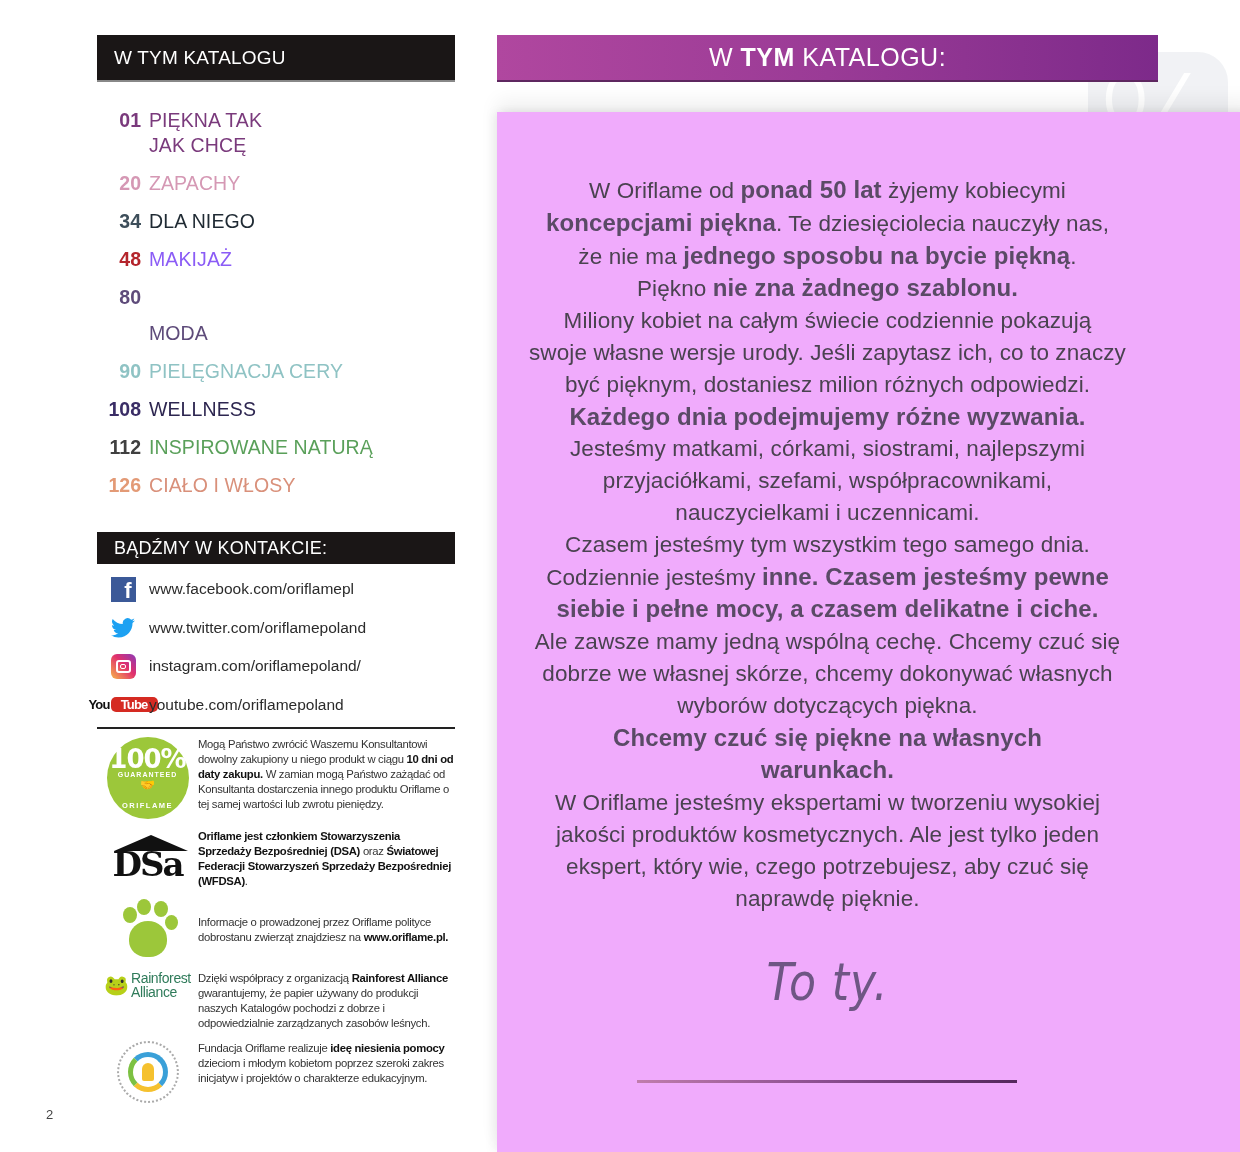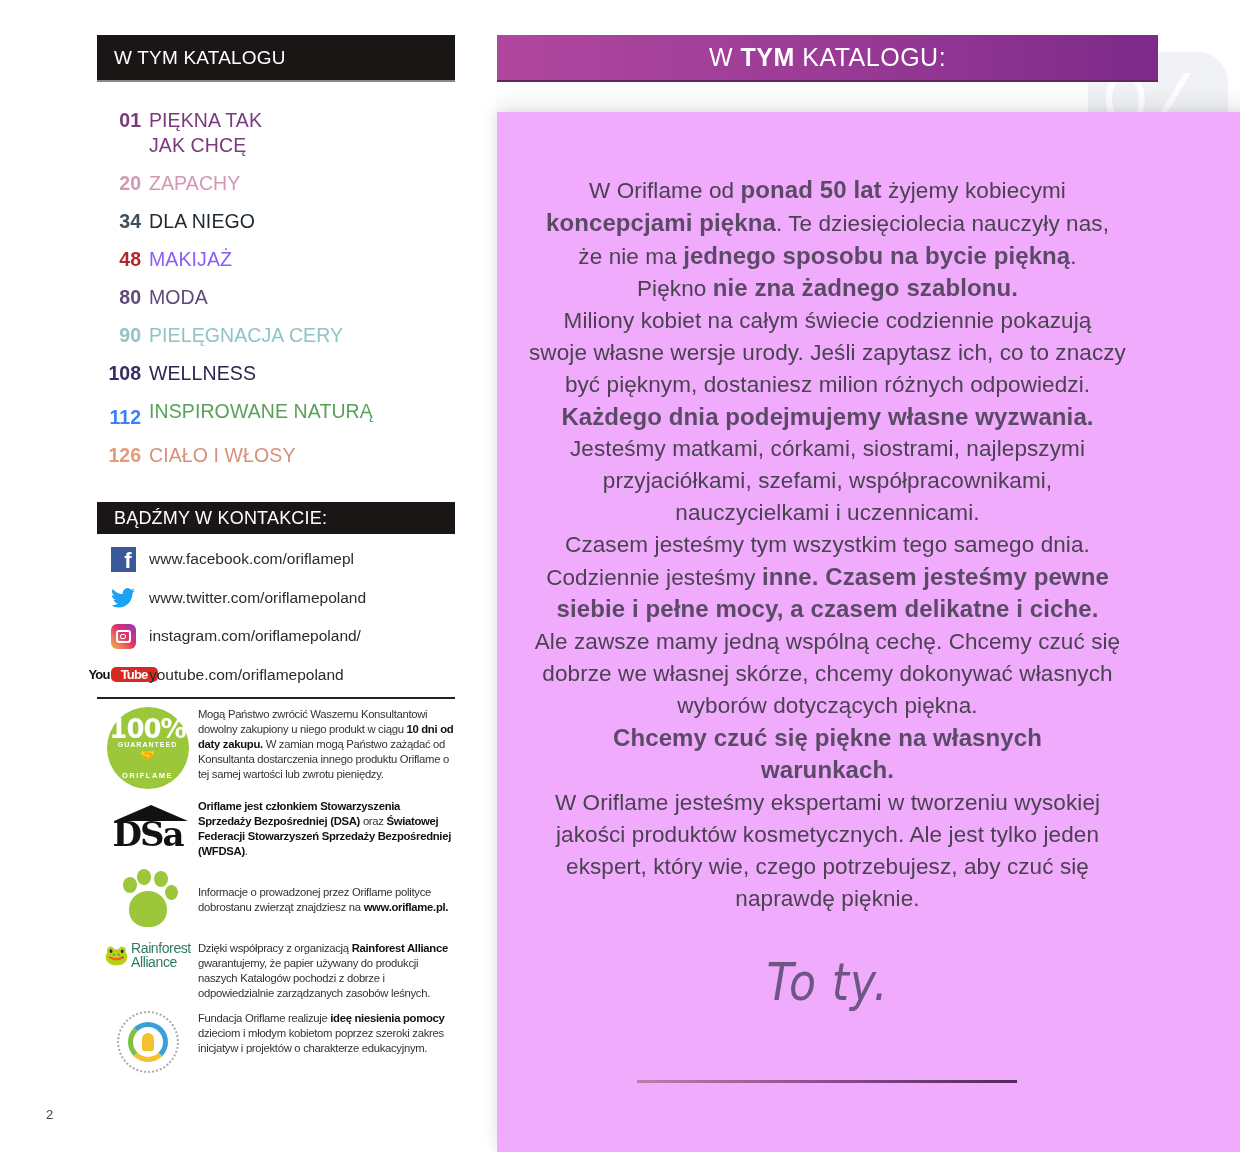--- a/index.html
+++ b/index.html
@@ -97,32 +97,32 @@
       <div class="toc-item">
         <span class="toc-num" style="color: rgb(61, 78, 90);">34</span>
         <span class="toc-label" style="color: rgb(31, 42, 51);"><span>DLA NIEGO</span></span>
       </div>
       <div class="toc-item">
         <span class="toc-num" style="color: rgb(180, 37, 44);">48</span>
         <span class="toc-label" style="color: #8b5cf6;"><span>MAKIJAŻ</span></span>
       </div>
       <div class="toc-item">
         <span class="toc-num" style="color: rgb(94, 75, 122);">80</span>
-        <span class="toc-label" style="color: rgb(94, 75, 122);"><span>MODA</span></span>
+        <span class="toc-label" style="color: rgb(94, 75, 122); margin-top: 36px;"><span>MODA</span></span>
       </div>
       <div class="toc-item">
         <span class="toc-num" style="color: rgb(143, 195, 196);">90</span>
         <span class="toc-label" style="color: rgb(143, 195, 196); text-align: center;"><span>PIELĘGNACJA CERY</span></span>
       </div>
       <div class="toc-item">
         <span class="toc-num" style="color: rgb(58, 45, 102);">108</span>
         <span class="toc-label" style="color: rgb(45, 38, 80);"><span>WELLNESS</span></span>
       </div>
       <div class="toc-item">
-        <span class="toc-num" style="color: #3b82f6; margin-top: 6px;">112</span>
+        <span class="toc-num" style="color: #404040;">112</span>
         <span class="toc-label" style="color: rgb(90, 160, 90);"><span>INSPIROWANE NATURĄ</span></span>
       </div>
       <div class="toc-item">
         <span class="toc-num" style="color: rgb(227, 154, 118);">126</span>
         <span class="toc-label" style="color: rgb(217, 144, 122);"><span>CIAŁO I WŁOSY</span></span>
       </div>
     </div>
 
   <div class="black-bar contact-bar">
     <span>BĄDŹMY W KONTAKCIE:</span>
@@ -248,21 +248,21 @@
 
 <div class="card">
   <div class="story" id="story">
       <span class="line"><span>W Oriflame od </span><b>ponad 50 lat</b><span> żyjemy kobiecymi</span></span>
       <span class="line"><b>koncepcjami piękna</b><span>. Te dziesięciolecia nauczyły nas,</span></span>
       <span class="line"><span>że nie ma </span><b>jednego sposobu na bycie piękną</b><span>.</span></span>
       <span class="line"><span>Piękno </span><b>nie zna żadnego szablonu.</b></span>
       <span class="line"><span>Miliony kobiet na całym świecie codziennie pokazują</span></span>
       <span class="line"><span>swoje własne wersje urody. Jeśli zapytasz ich, co to znaczy</span></span>
       <span class="line"><span>być pięknym, dostaniesz milion różnych odpowiedzi.</span></span>
-      <span class="line"><b>Każdego dnia podejmujemy własne wyzwania.</b></span>
+      <span class="line"><b>Każdego dnia podejmujemy różne wyzwania.</b></span>
       <span class="line"><span>Jesteśmy matkami, córkami, siostrami, najlepszymi</span></span>
       <span class="line"><span>przyjaciółkami, szefami, współpracownikami,</span></span>
       <span class="line"><span>nauczycielkami i uczennicami.</span></span>
       <span class="line"><span>Czasem jesteśmy tym wszystkim tego samego dnia.</span></span>
       <span class="line"><span>Codziennie jesteśmy </span><b>inne. Czasem jesteśmy pewne</b></span>
       <span class="line"><b>siebie i pełne mocy, a czasem delikatne i ciche.</b></span>
       <span class="line"><span>Ale zawsze mamy jedną wspólną cechę. Chcemy czuć się</span></span>
       <span class="line"><span>dobrze we własnej skórze, chcemy dokonywać własnych</span></span>
       <span class="line"><span>wyborów dotyczących piękna.</span></span>
       <span class="line"><b>Chcemy czuć się piękne na własnych</b></span>

